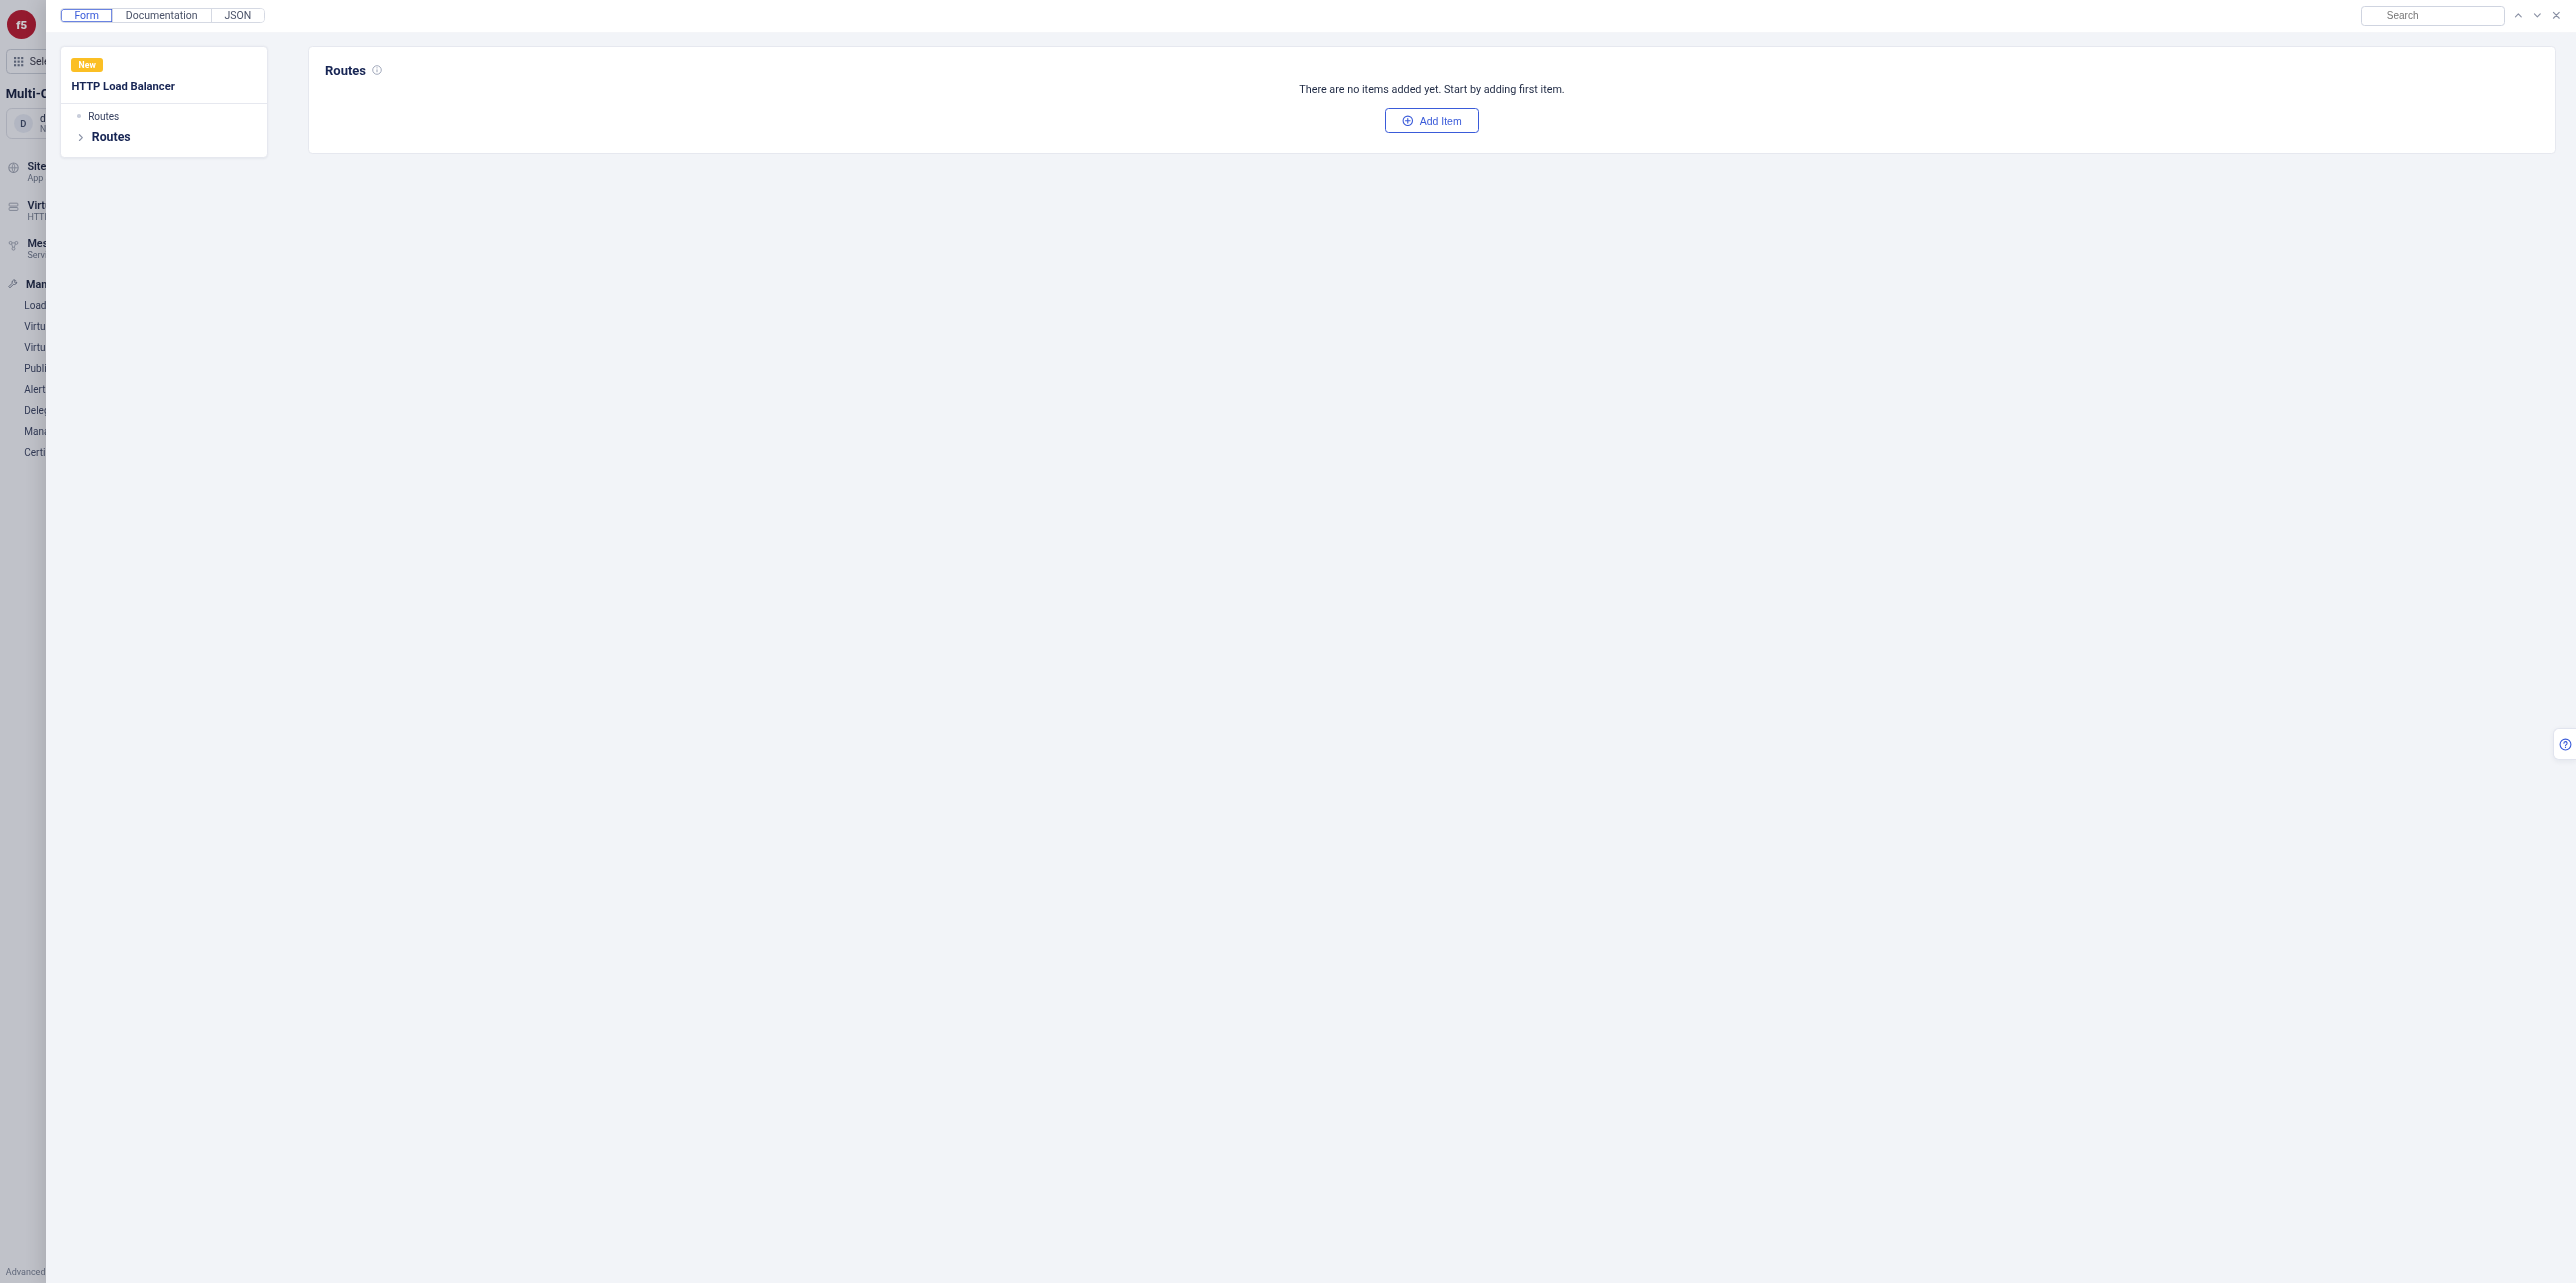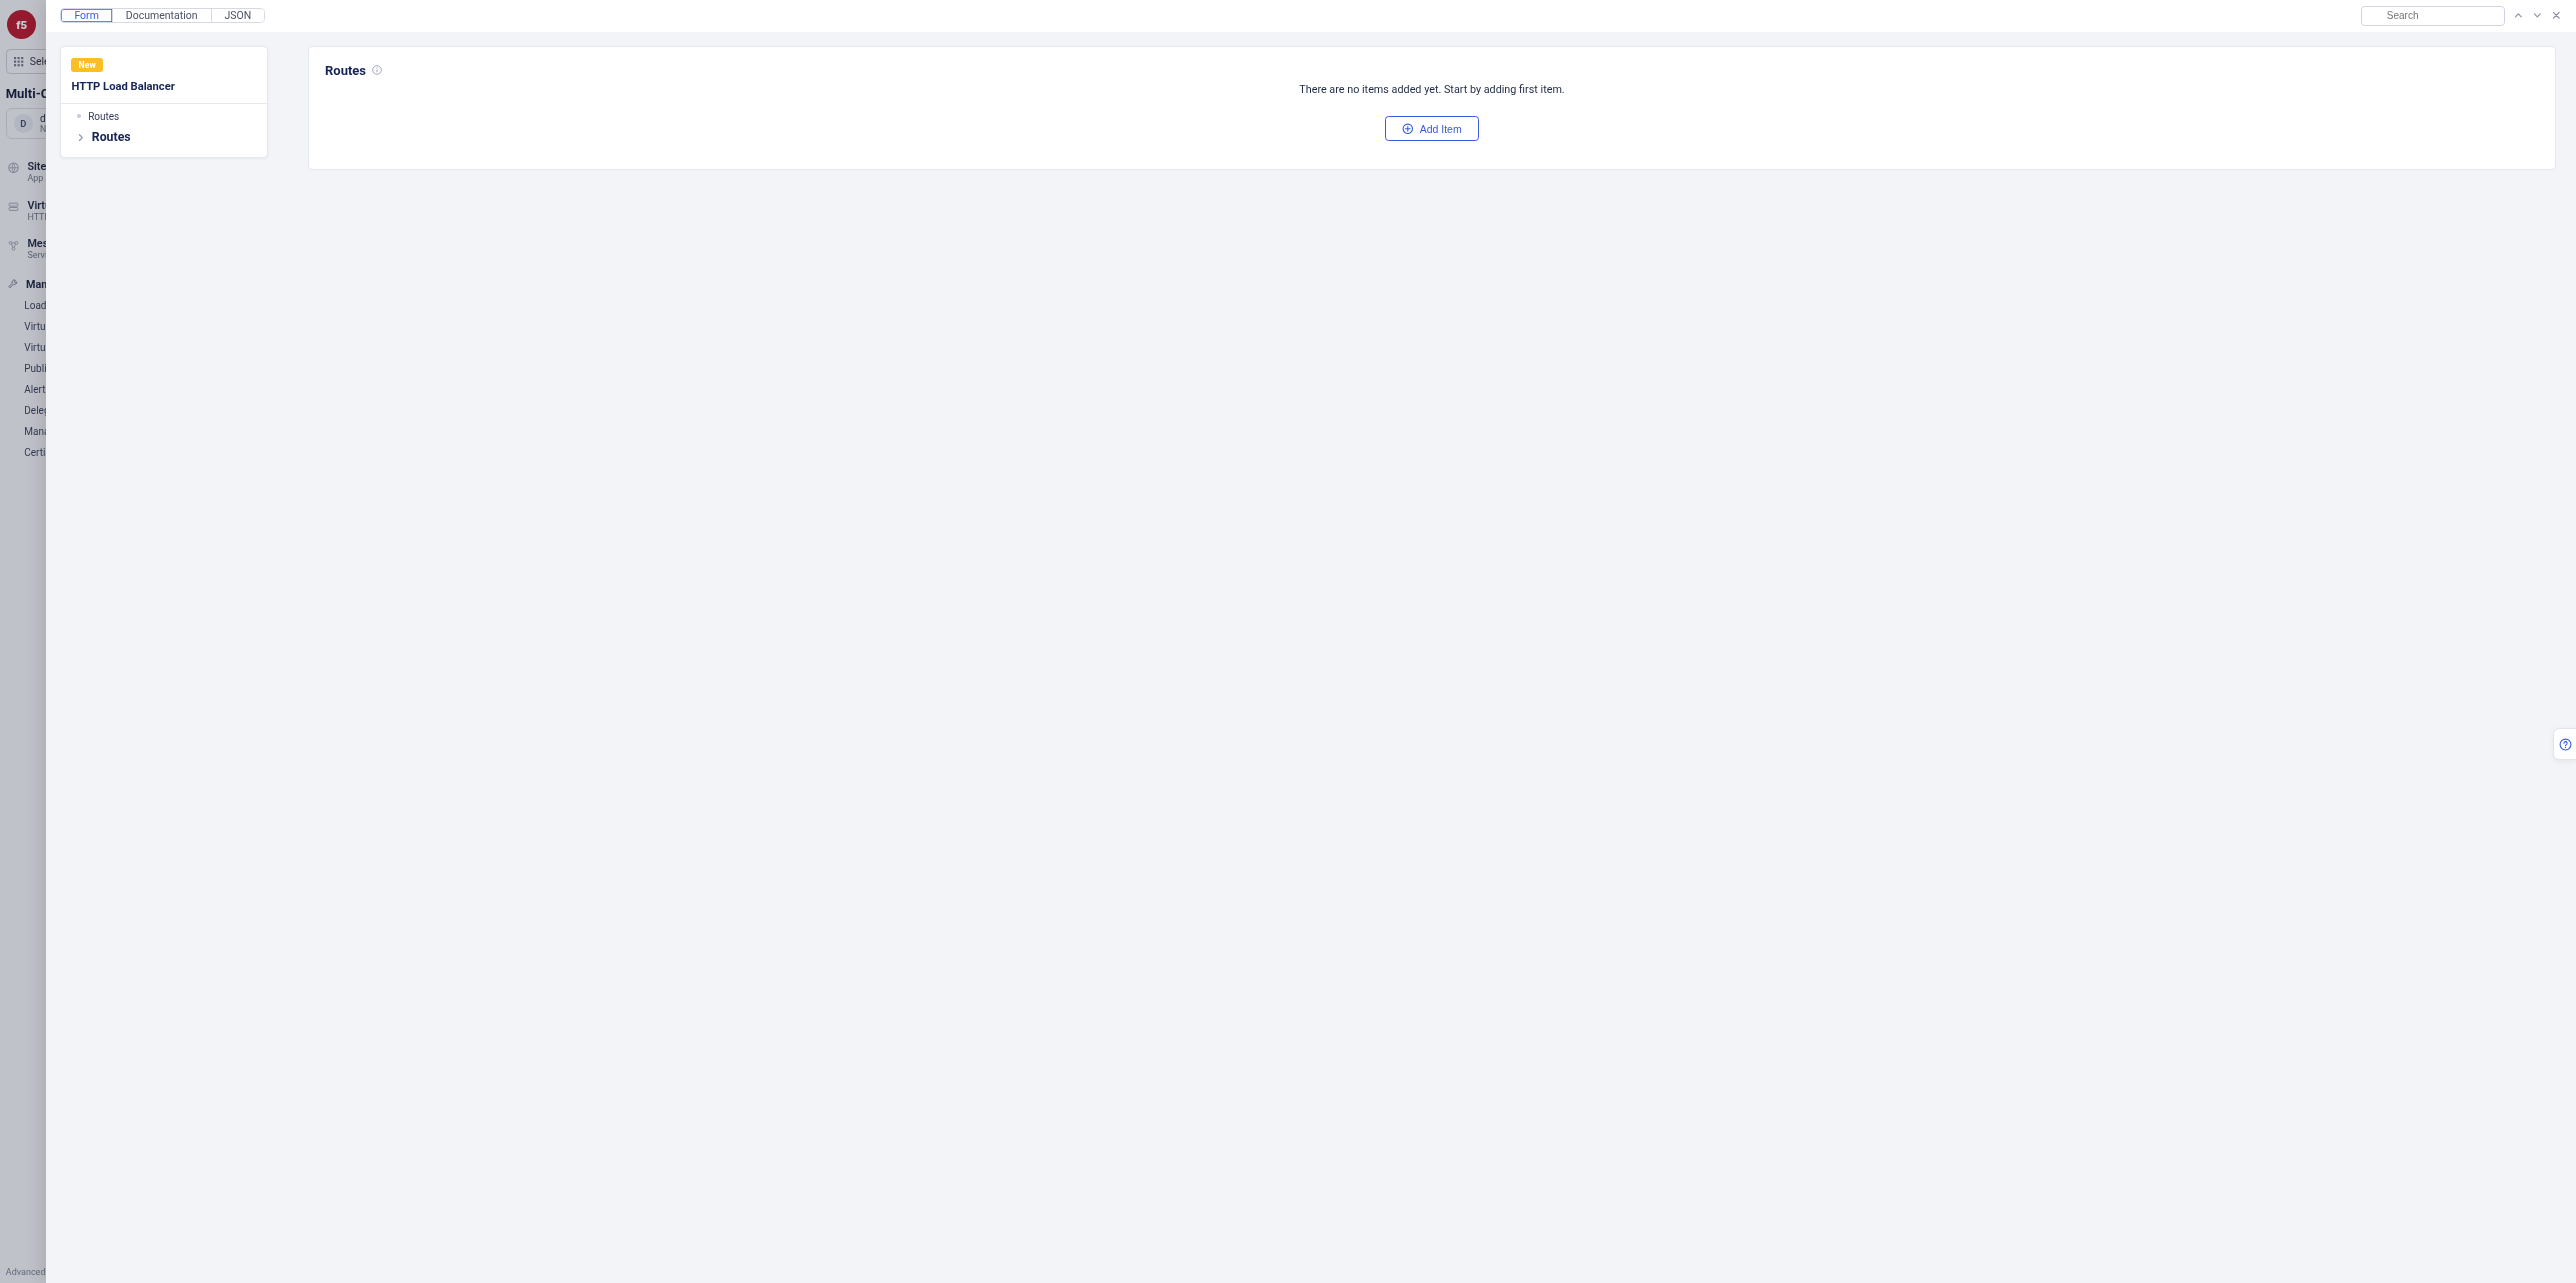--- a/index.html
+++ b/index.html
@@ -62,21 +62,21 @@
   .tree-leaf { display:flex; align-items:center; gap:7.2px; padding:4.3px 10px 13px 16px; color:#172554; font-size:12.3px; font-weight:700; }
   .tree-bullet { width:3.6px; height:3.6px; background:#c9cedb; border-radius:50%; display:inline-block; }
   .tree-chevron { width:7.2px; height:7.2px; display:inline-flex; align-items:center; justify-content:center; color:#8b93a7; }
 
   
   .main { flex:1; padding:13px 20px 13px 40px; overflow:auto; }
   .panel { background:#fff; border:0.7px solid #e6e8ef; border-radius:4.3px; padding:16px 16px 20px 16px; }
   .panel-head { display:flex; align-items:center; gap:5.8px; color:#172554; font-weight:700; font-size:13px; }
   .info-icon { color:#9aa2b6; display:inline-flex; }
   .empty-text { text-align:center; color:#1f2a44; font-size:10.8px; padding:5.8px 0 11.6px; }
-  .additem { margin:8px auto; display:flex; align-items:center; gap:5.8px; border:0.7px solid #3a5bd9; color:#3a5bd9; background:#fff; padding:5.8px 16px; border-radius:3.6px; font-size:10.5px; cursor:pointer; }
+  .additem { margin:0 auto; display:flex; align-items:center; gap:5.8px; border:0.7px solid #3a5bd9; color:#3a5bd9; background:#fff; padding:5.8px 16px; border-radius:3.6px; font-size:10.5px; cursor:pointer; }
 
   
   .bottombar { height:46px; background:#fff; border-top:0.7px solid #e6e8ef; display:flex; align-items:center; padding:0 20px; }
   .bottom-left { width:222px; display:flex; justify-content:center; }
   .bottom-mid { flex:0 0 auto; padding-left:35px;}
   .bottom-right { margin-left:auto; }
   .btn { border-radius:3.6px; padding:5.8px 13px; font-size:10.5px; cursor:pointer; border:0.7px solid transparent; }
   .btn-outline { background:#fff; border:0.7px solid #cfd4e0; color:#2a3350; }
   .btn-outline-primary { background:#fff; border:0.7px solid #3a5bd9; color:#3a5bd9; }
   .btn-primary { background:#4f6ef2; border:0.7px solid #4f6ef2; color:#fff; font-weight:600; padding:6.5px 17.3px; }

